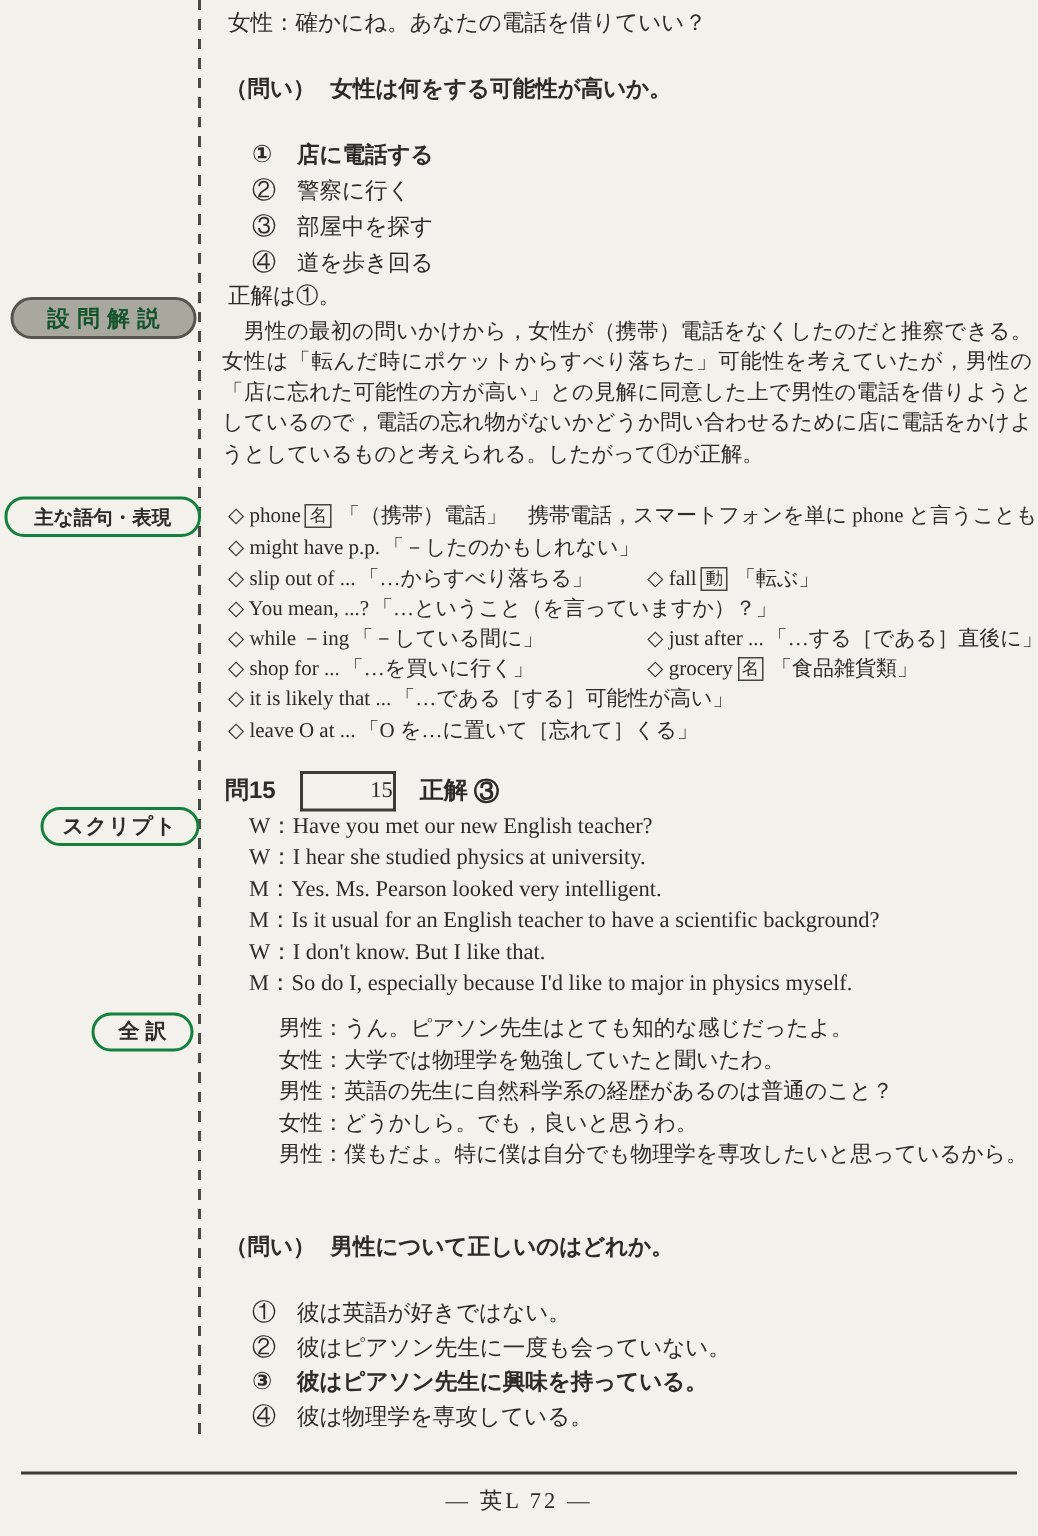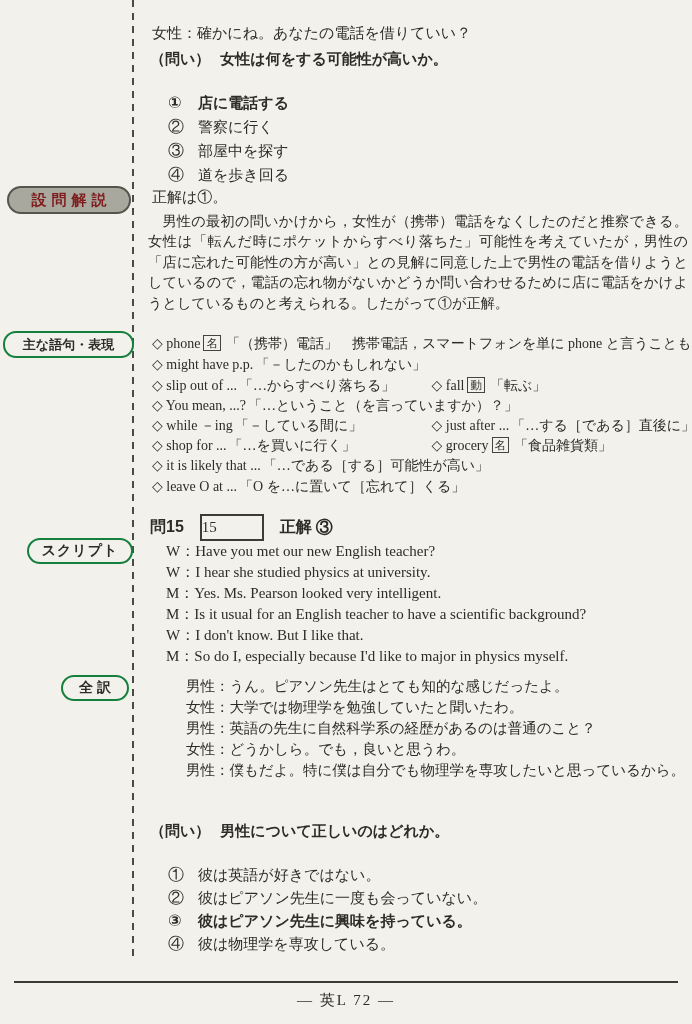--- a/index.html
+++ b/index.html
@@ -18,33 +18,33 @@
     position:absolute;left:132px;top:0;width:2px;height:962px;
     background:repeating-linear-gradient(to bottom,#4b4b46 0 7px,transparent 7px 13px);
   }
   
   .pill{
     position:absolute;display:flex;align-items:center;justify-content:center;
     font-family:"Liberation Sans","DejaVu Sans",sans-serif;
     font-weight:bold;box-sizing:border-box;white-space:nowrap;
   }
   .pill.filled{
-    left:7px;top:186px;width:124px;height:28px;border-radius:14px;
-    background:#a8a89e;border:2px solid #55544d;color:#7f1d1d;
+    left:7px;top:198px;width:124px;height:28px;border-radius:14px;
+    background:#a8a89e;border:2px solid #55544d;color:#14532d;
     font-size:15px;letter-spacing:5px;padding-left:5px;
   }
   .pill.outline{border:2px solid #15803d;border-radius:13px;background:transparent;color:#2d2c29;}
   .pill.vocab-pill{left:3px;top:331px;width:131px;height:27px;font-size:13px;}
   .pill.script-pill{left:27px;top:538px;width:106px;height:26px;font-size:14px;letter-spacing:1px;}
   .pill.trans-pill{left:61px;top:675px;width:68px;height:26px;font-size:14px;letter-spacing:4px;padding-left:4px;}
 
   .abs{position:absolute;}
   .gothic-bold{font-family:Liberation Serif, serif;font-weight:bold;}
 
-  .dialogue-line{left:152px;top:24px;font-size:15px;text-align:center;}
+  .dialogue-line{left:152px;top:6px;font-size:15px;text-align:center;}
   .qhead{left:150px;font-size:15px;}
   .qhead .qlabel{margin-right:10px;}
 
   .opt{position:absolute;left:168px;font-size:15px;white-space:nowrap;}
   .opt .onum{display:inline-block;width:24px;font-size:16px;}
   .opt .otext{margin-left:6px;}
   .opt.correct .otext,.opt.correct .onum{font-family:"Liberation Sans","DejaVu Sans",sans-serif;font-weight:bold;}
 
   .answer-line{left:152px;top:188px;font-size:15px;}
   .answer-line .cnum,.q15-cnum{font-weight:bold;}
@@ -60,21 +60,21 @@
     display:inline-block;border:1px solid #45443f;padding:0 2px;margin:0 3px;
     font-size:11.5px;line-height:14px;vertical-align:1px;
     font-family:"Liberation Sans","DejaVu Sans",sans-serif;
   }
   .pos:empty{display:none;}
   .jp{margin-left:2px;}
 
   .q15-header{left:150px;top:514px;font-size:16px;display:flex;align-items:center;}
   .q15-num{font-family:"Liberation Sans","DejaVu Sans",sans-serif;font-weight:bold;}
   .q15-box{
-    display:inline-block;width:60px;height:23px;line-height:23px;text-align:left;
+    display:inline-block;width:60px;height:23px;line-height:23px;text-align:right;
     border:2px solid #3c3b36;margin:0 16px;font-size:15px;
   }
   .q15-correct{font-family:"Liberation Sans","DejaVu Sans",sans-serif;font-weight:bold;margin-right:4px;}
   .q15-cnum{font-size:17px;}
 
   .script-block{left:166px;top:541px;font-size:15px;line-height:21px;}
   .trans-block{left:186px;top:676px;font-size:14.5px;line-height:21px;}
   .script-block div,.trans-block div{white-space:nowrap;}
 
   .footer-rule{position:absolute;left:14px;top:981px;width:664px;height:2px;background:#3b3a36;}

